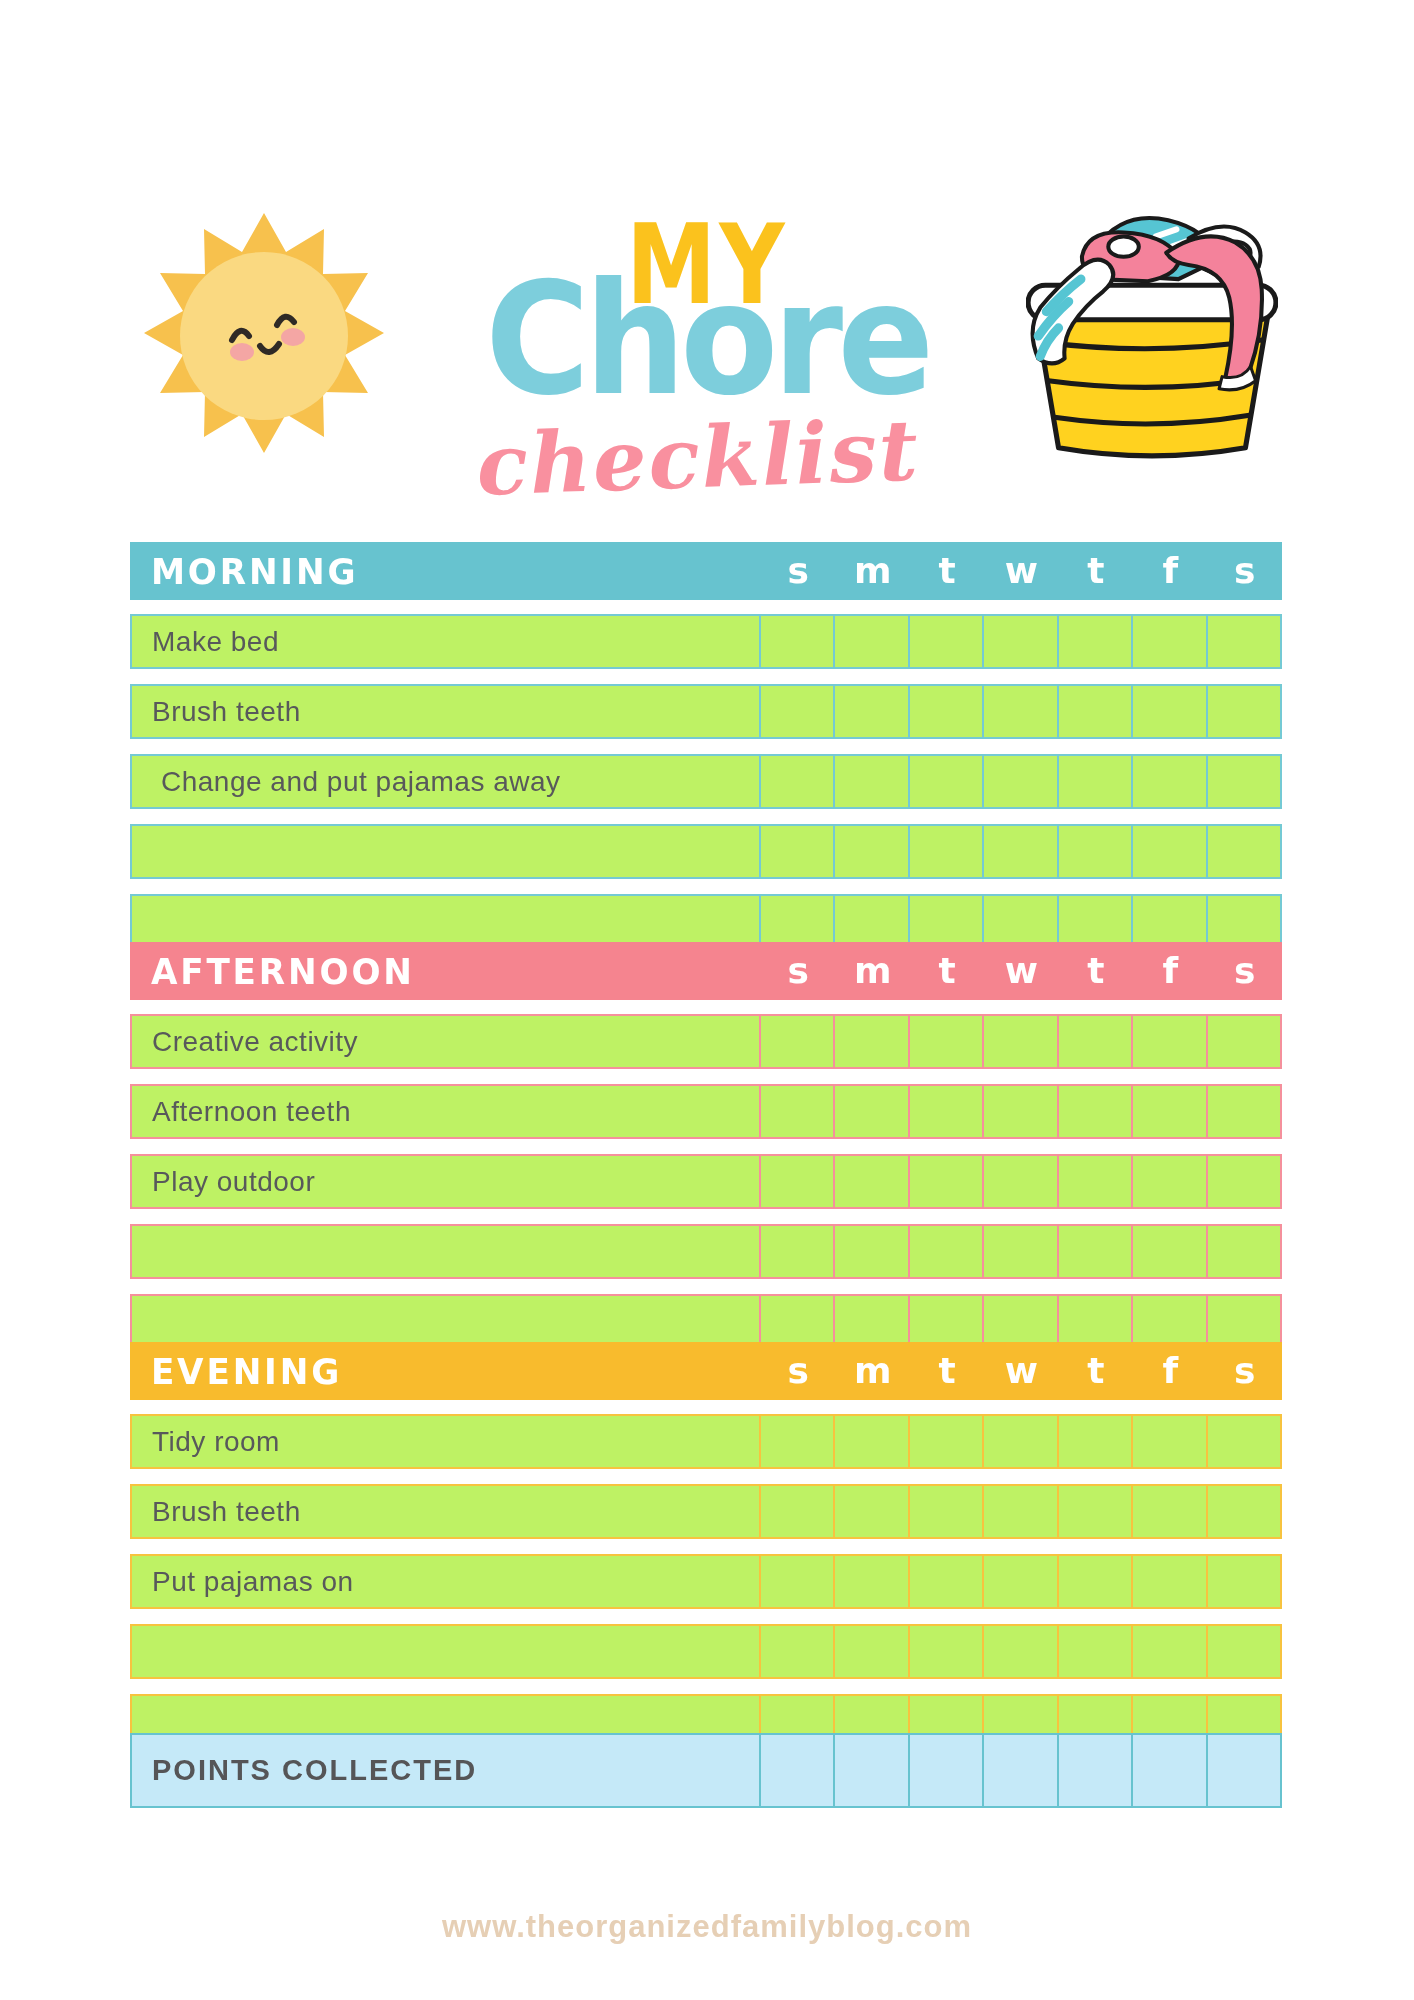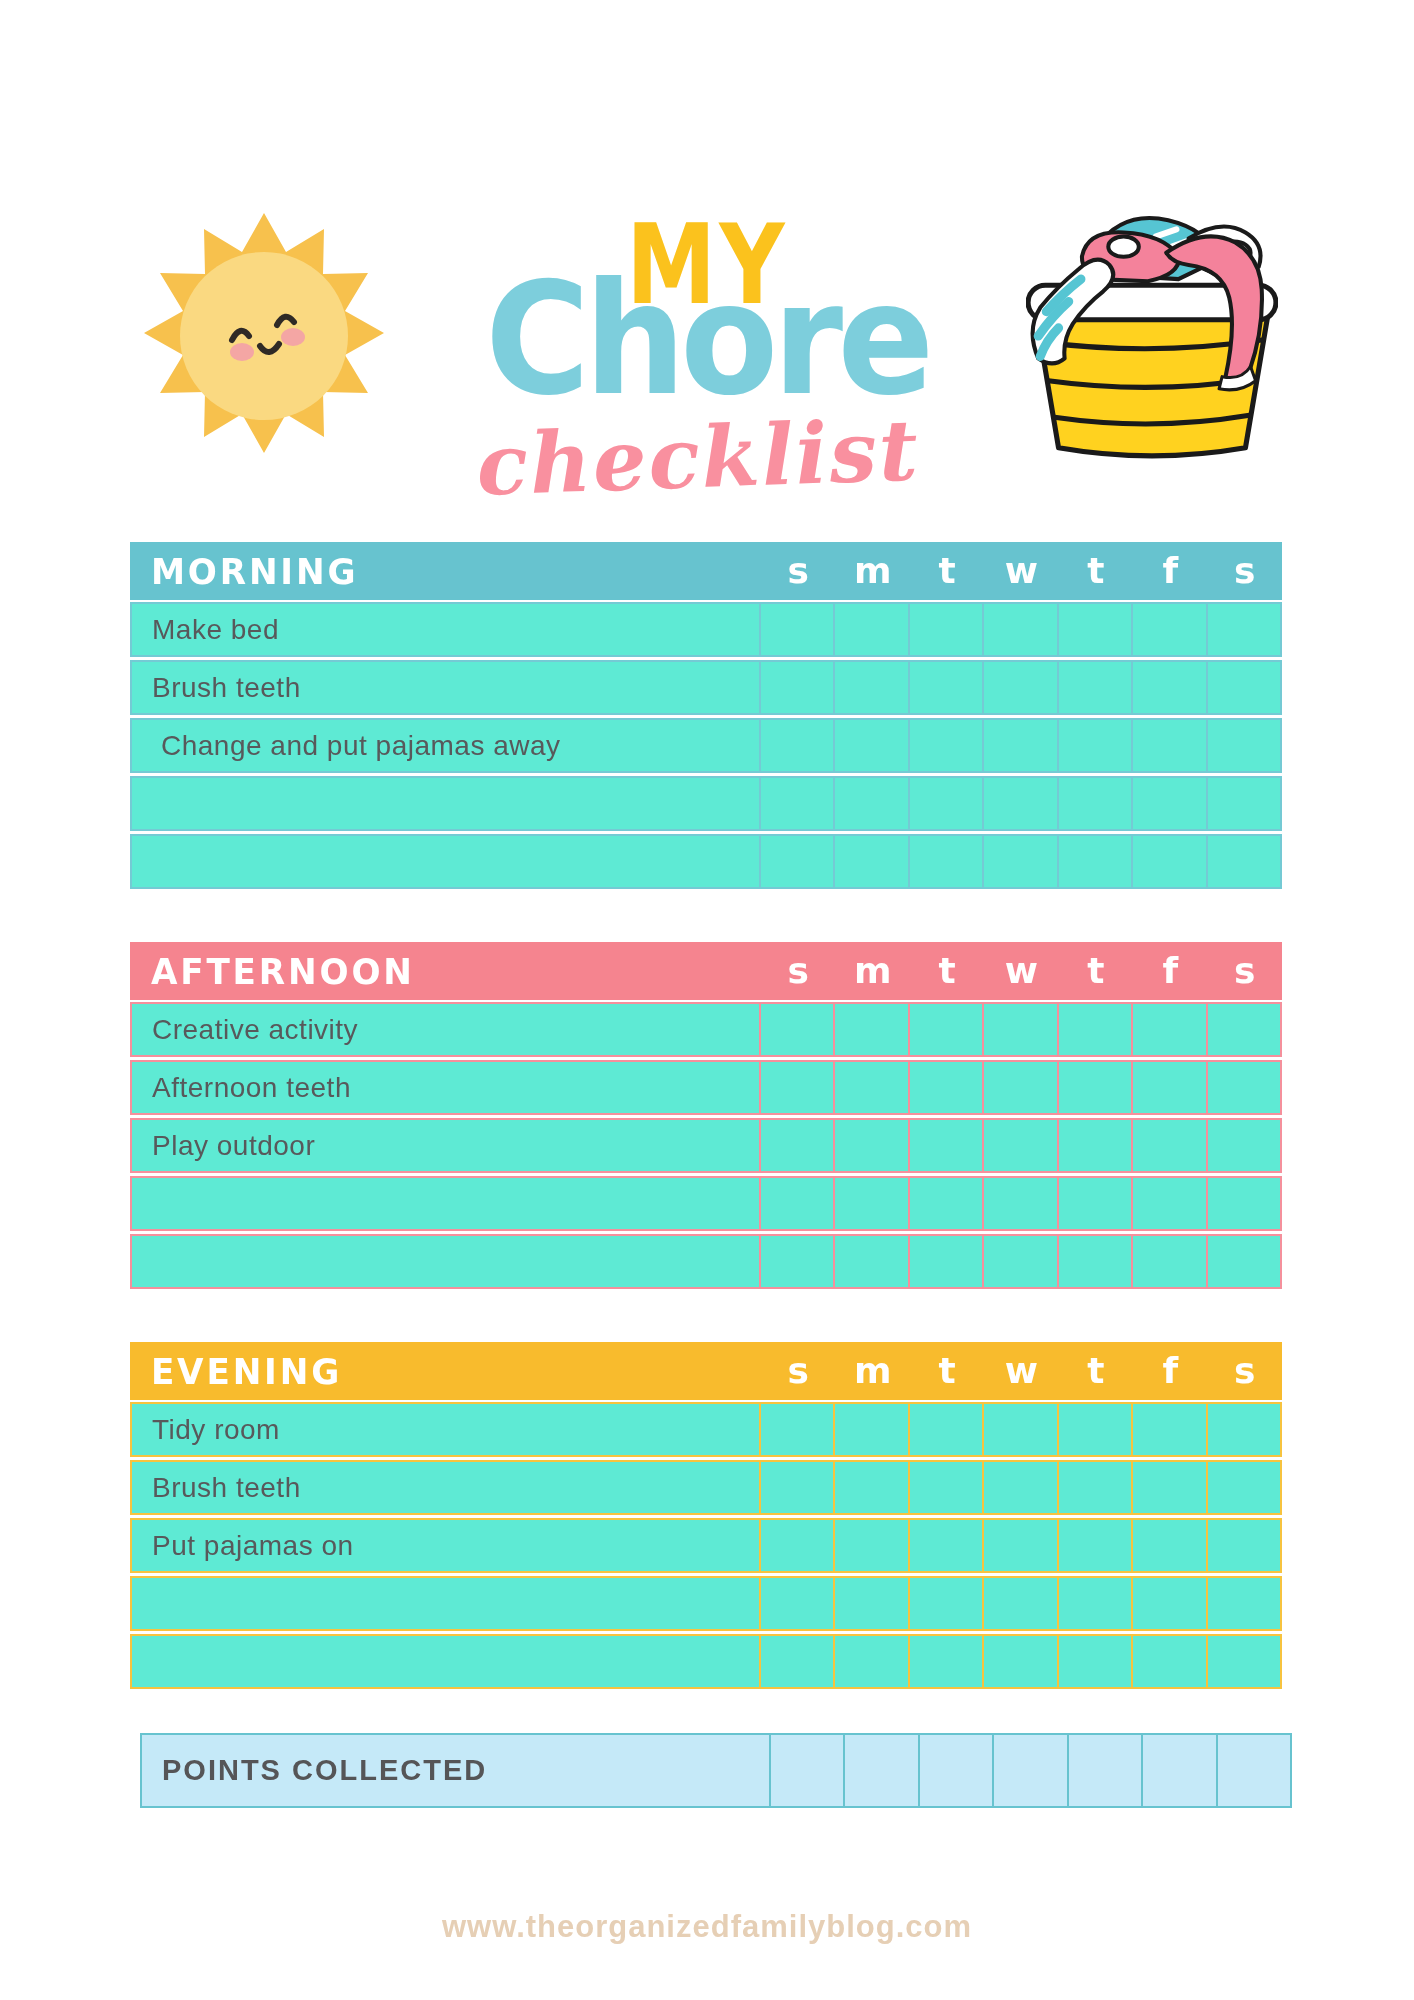--- a/index.html
+++ b/index.html
@@ -28,21 +28,21 @@
 
   .sec-header{height:58px;background:var(--head);display:flex;align-items:center;}
   .sec-title{flex:1;padding-left:22px;color:#ffffff;
              font-family:"DejaVu Sans", sans-serif;font-weight:bold;font-size:36px;
              letter-spacing:3px;transform:scaleX(.95);transform-origin:left center;}
   .day-letters{display:flex;width:521px;flex:0 0 521px;}
   .day-letter{flex:1;text-align:center;color:#ffffff;
               font-family:"DejaVu Sans", sans-serif;font-weight:bold;font-size:36px;line-height:58px;}
 
   .sec-body{display:flex;flex-direction:column;gap:3px;margin-top:2px;}
-  .row{display:flex;height:55px;border:2px solid var(--line);box-sizing:border-box;background:#5eead4;}
+  .row{display:flex;height:55px;border:2px solid var(--line);box-sizing:border-box;background:#bef264;margin-top:12px;}
   .task-cell{flex:1;display:flex;align-items:center;padding-left:20px;
              font-size:28px;letter-spacing:.5px;}
   .day-cells{display:flex;width:521px;flex:0 0 521px;}
   .day-cell{flex:1;border-left:2px solid var(--line);box-sizing:border-box;}
 
   
   .points-row{position:absolute;left:130px;top:1733px;width:1152px;height:75px;
               box-sizing:border-box;border:2px solid #67C3CF;background:#C5E9F8;display:flex;}
   .points-label{flex:1;display:flex;align-items:center;padding-left:20px;
                 font-weight:bold;font-size:29px;letter-spacing:2px;color:#555557;}
@@ -322,21 +322,21 @@
               <div class="day-cell"></div>
               <div class="day-cell"></div>
               <div class="day-cell"></div>
               <div class="day-cell"></div>
             </div>
           </div>
         </div>
       </div>
     </div>
 
-  <div class="points-row" style="background: rgb(197, 233, 248); border-color: rgb(103, 195, 207); margin-left: 10px;">
+  <div class="points-row" style="background: rgb(197, 233, 248); border-color: rgb(103, 195, 207);">
     <div class="points-label" style="color: rgb(85, 85, 87);">POINTS COLLECTED</div>
     <div class="points-cells">
         <div class="points-cell" style="border-left-color: rgb(103, 195, 207);"></div>
         <div class="points-cell" style="border-left-color: rgb(103, 195, 207);"></div>
         <div class="points-cell" style="border-left-color: rgb(103, 195, 207);"></div>
         <div class="points-cell" style="border-left-color: rgb(103, 195, 207);"></div>
         <div class="points-cell" style="border-left-color: rgb(103, 195, 207);"></div>
         <div class="points-cell" style="border-left-color: rgb(103, 195, 207);"></div>
         <div class="points-cell" style="border-left-color: rgb(103, 195, 207);"></div>
       </div>

